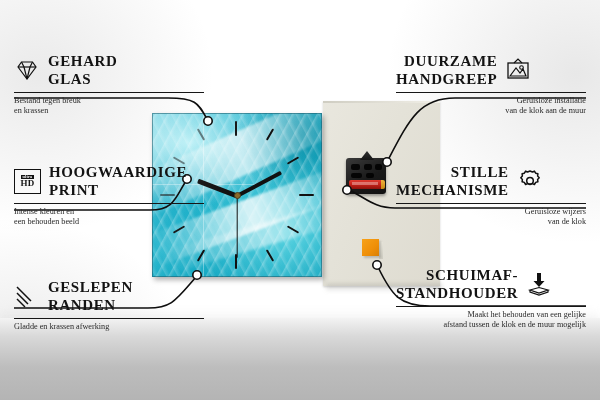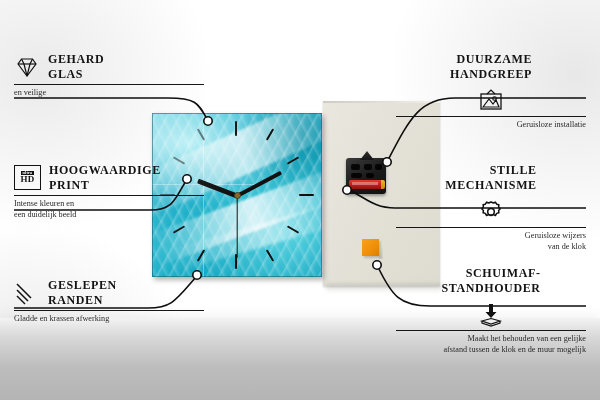--- a/index.html
+++ b/index.html
@@ -127,23 +127,23 @@
     box-shadow:2px 2px 2px rgba(0,0,0,.18);}
   .foam-side{position:absolute;left:229px;top:146px;width:4px;height:17px;
     background:linear-gradient(180deg,#e8e6db,#cfcdc2);}
 
   
   #wires{position:absolute;inset:0;}
 
   
   .feat{position:absolute;width:190px;}
   .feat-head{display:flex;align-items:center;gap:8px;}
-  .feat.right .feat-head{flex-direction:column;justify-content:flex-end;}
+  .feat.right .feat-head{flex-direction:row;}
   .feat-title{
-    font-size:12px;font-weight:bold;letter-spacing:.6px;color:#131313;
+    font-size:15px;font-weight:bold;letter-spacing:.6px;color:#131313;
     line-height:1.22;text-transform:uppercase;
   }
   .feat.left .feat-title{text-align:left;}
   .feat.right .feat-title{text-align:right;}
   .feat-rule{height:1px;background:#161616;margin:3px 0 3px 0;}
   .feat-desc{font-size:8.2px;color:#2a2a2a;line-height:1.28;}
   .feat.right .feat-desc{text-align:right;}
   .ico{flex:0 0 auto;width:26px;height:24px;display:block;}
   .hd-box{
     width:25px;height:23px;border:1.3px solid #111;display:flex;
@@ -250,39 +250,40 @@
             <path d="M18.5,4 L16,9 L13,21"></path>
         </g>
       </svg>
       <div class="feat-title">
         <div>GEHARD</div>
         <div>GLAS</div>
       </div>
     </div>
     <div class="feat-rule"></div>
     <div class="feat-desc">
-      <div>en veilige</div>
+      <div>Bestand tegen breuk</div>
+      <div>en krassen</div>
     </div>
   </div>
 
   <div class="feat left" style="left:14px;top:163px;">
     <div class="feat-head">
       <div class="ico hd-box">
         <span class="hd-ultra">ultra</span>
         <span class="hd-hd">HD</span>
       </div>
       <div class="feat-title">
         <div>HOOGWAARDIGE</div>
         <div>PRINT</div>
       </div>
     </div>
     <div class="feat-rule"></div>
     <div class="feat-desc">
       <div>Intense kleuren en</div>
-      <div>een duidelijk beeld</div>
+      <div>een behouden beeld</div>
     </div>
   </div>
 
   <div class="feat left" style="left:14px;top:278px;">
     <div class="feat-head">
       <svg class="ico" viewBox="0 0 26 24">
         <g stroke="#111" stroke-width="1.5" fill="none">
           <path d="M3,3 L17,17"></path>
             <path d="M3,9 L14,20"></path>
             <path d="M3,15 L11,23"></path>
@@ -310,20 +311,21 @@
       <svg class="ico" viewBox="0 0 26 24">
         <rect x="3" y="5" width="20" height="15" fill="none" stroke="#111" stroke-width="1.3"></rect>
         <path d="M5,18 L11,10 L15,15 L18,11 L21,18 Z" fill="none" stroke="#111" stroke-width="1.2"></path>
         <circle cx="16.5" cy="9.5" r="1.8" fill="none" stroke="#111" stroke-width="1.1"></circle>
         <path d="M9,5 L13,1 L17,5" fill="none" stroke="#111" stroke-width="1.2"></path>
       </svg>
     </div>
     <div class="feat-rule"></div>
     <div class="feat-desc">
       <div>Geruisloze installatie</div>
+      <div>van de klok aan de muur</div>
     </div>
   </div>
 
   <div class="feat right" style="left:396px;top:163px;">
     <div class="feat-head">
       <div class="feat-title">
         <div>STILLE</div>
         <div>MECHANISME</div>
       </div>
       <svg class="ico" viewBox="0 0 26 24">

